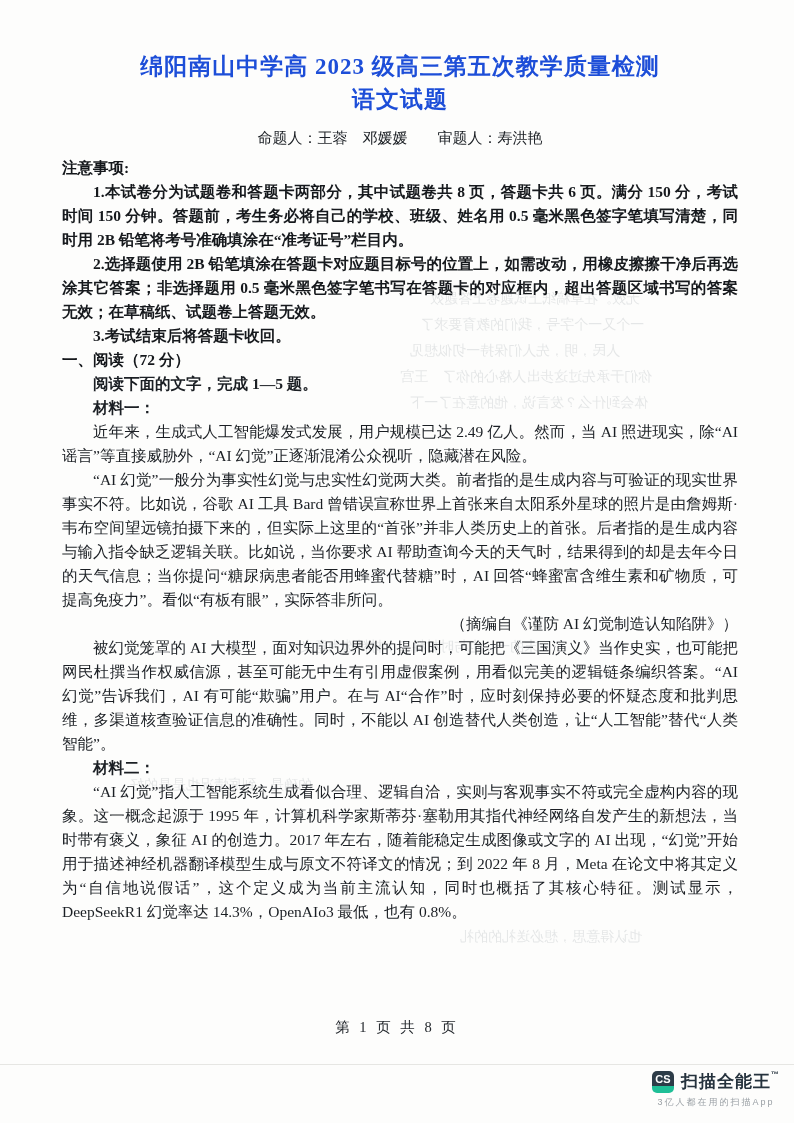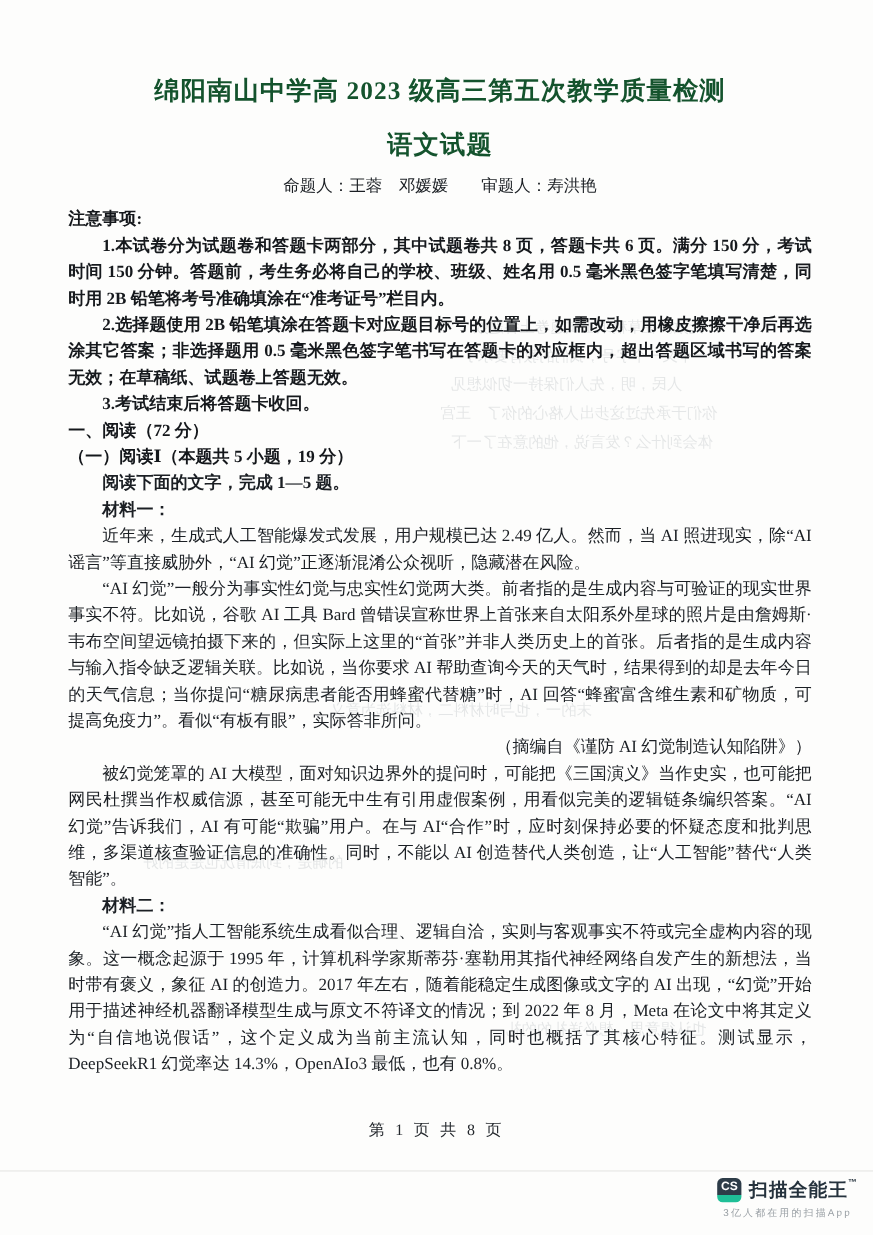--- a/index.html
+++ b/index.html
@@ -8,21 +8,21 @@
     width:794px;height:1123px;
     margin:0 auto;
     background:#fdfdfc;
     overflow:hidden;
     font-family:"Liberation Serif","DejaVu Serif",serif;
     color:#1c2025;
   }
   .content{position:absolute;left:62px;top:50px;width:676px;}
   .title-line{
     text-align:center;font-size:23px;font-weight:700;line-height:33px;
-    color:#14532d;letter-spacing:1px;margin-top:16px;
+    color:#1d4ed8;letter-spacing:1px;
   }
   .byline{text-align:center;font-size:15px;line-height:21px;margin-top:12px;color:#1b1f24;}
   .notice-h{font-size:15.5px;font-weight:700;line-height:24px;margin-top:7px;color:#14171b;}
   .body-p{
     font-size:15.5px;line-height:24px;text-align:justify;
     text-indent:2em;margin:0;color:#1b1f24;
   }
   .notice-p{font-weight:600;color:#16191d;}
   .heading{font-weight:700;text-indent:0;color:#14171b;}
   .sub-heading{font-weight:700;text-indent:0;color:#14171b;}
@@ -89,21 +89,20 @@
     <div class="title-line">语文试题</div>
 
     <div class="byline">命题人：王蓉　邓媛媛　　审题人：寿洪艳</div>
 
     <div class="notice-h">注意事项:</div>
     <p class="body-p notice-p">1.本试卷分为试题卷和答题卡两部分，其中试题卷共 8 页，答题卡共 6 页。满分 150 分，考试时间 150 分钟。答题前，考生务必将自己的学校、班级、姓名用 0.5 毫米黑色签字笔填写清楚，同时用 2B 铅笔将考号准确填涂在“准考证号”栏目内。</p>
     <p class="body-p notice-p">2.选择题使用 2B 铅笔填涂在答题卡对应题目标号的位置上，如需改动，用橡皮擦擦干净后再选涂其它答案；非选择题用 0.5 毫米黑色签字笔书写在答题卡的对应框内，超出答题区域书写的答案无效；在草稿纸、试题卷上答题无效。</p>
     <p class="body-p notice-p">3.考试结束后将答题卡收回。</p>
 
     <p class="body-p heading">一、阅读（72 分）</p>
-    <p class="body-p sub-heading">（一）阅读Ⅰ（本题共 5 小题，19 分）</p>
     <p class="body-p instruction">阅读下面的文字，完成 1—5 题。</p>
 
     <p class="body-p material-label">材料一：</p>
     <p class="body-p">近年来，生成式人工智能爆发式发展，用户规模已达 2.49 亿人。然而，当 AI 照进现实，除“AI 谣言”等直接威胁外，“AI 幻觉”正逐渐混淆公众视听，隐藏潜在风险。</p>
     <p class="body-p">“AI 幻觉”一般分为事实性幻觉与忠实性幻觉两大类。前者指的是生成内容与可验证的现实世界事实不符。比如说，谷歌 AI 工具 Bard 曾错误宣称世界上首张来自太阳系外星球的照片是由詹姆斯·韦布空间望远镜拍摄下来的，但实际上这里的“首张”并非人类历史上的首张。后者指的是生成内容与输入指令缺乏逻辑关联。比如说，当你要求 AI 帮助查询今天的天气时，结果得到的却是去年今日的天气信息；当你提问“糖尿病患者能否用蜂蜜代替糖”时，AI 回答“蜂蜜富含维生素和矿物质，可提高免疫力”。看似“有板有眼”，实际答非所问。</p>
     <p class="body-p attribution">（摘编自《谨防 AI 幻觉制造认知陷阱》）</p>
     <p class="body-p">被幻觉笼罩的 AI 大模型，面对知识边界外的提问时，可能把《三国演义》当作史实，也可能把网民杜撰当作权威信源，甚至可能无中生有引用虚假案例，用看似完美的逻辑链条编织答案。“AI 幻觉”告诉我们，AI 有可能“欺骗”用户。在与 AI“合作”时，应时刻保持必要的怀疑态度和批判思维，多渠道核查验证信息的准确性。同时，不能以 AI 创造替代人类创造，让“人工智能”替代“人类智能”。</p>
 
     <p class="body-p material-label">材料二：</p>
     <p class="body-p">“AI 幻觉”指人工智能系统生成看似合理、逻辑自洽，实则与客观事实不符或完全虚构内容的现象。这一概念起源于 1995 年，计算机科学家斯蒂芬·塞勒用其指代神经网络自发产生的新想法，当时带有褒义，象征 AI 的创造力。2017 年左右，随着能稳定生成图像或文字的 AI 出现，“幻觉”开始用于描述神经机器翻译模型生成与原文不符译文的情况；到 2022 年 8 月，Meta 在论文中将其定义为“自信地说假话”，这个定义成为当前主流认知，同时也概括了其核心特征。测试显示，DeepSeekR1 幻觉率达 14.3%，OpenAIo3 最低，也有 0.8%。</p>

